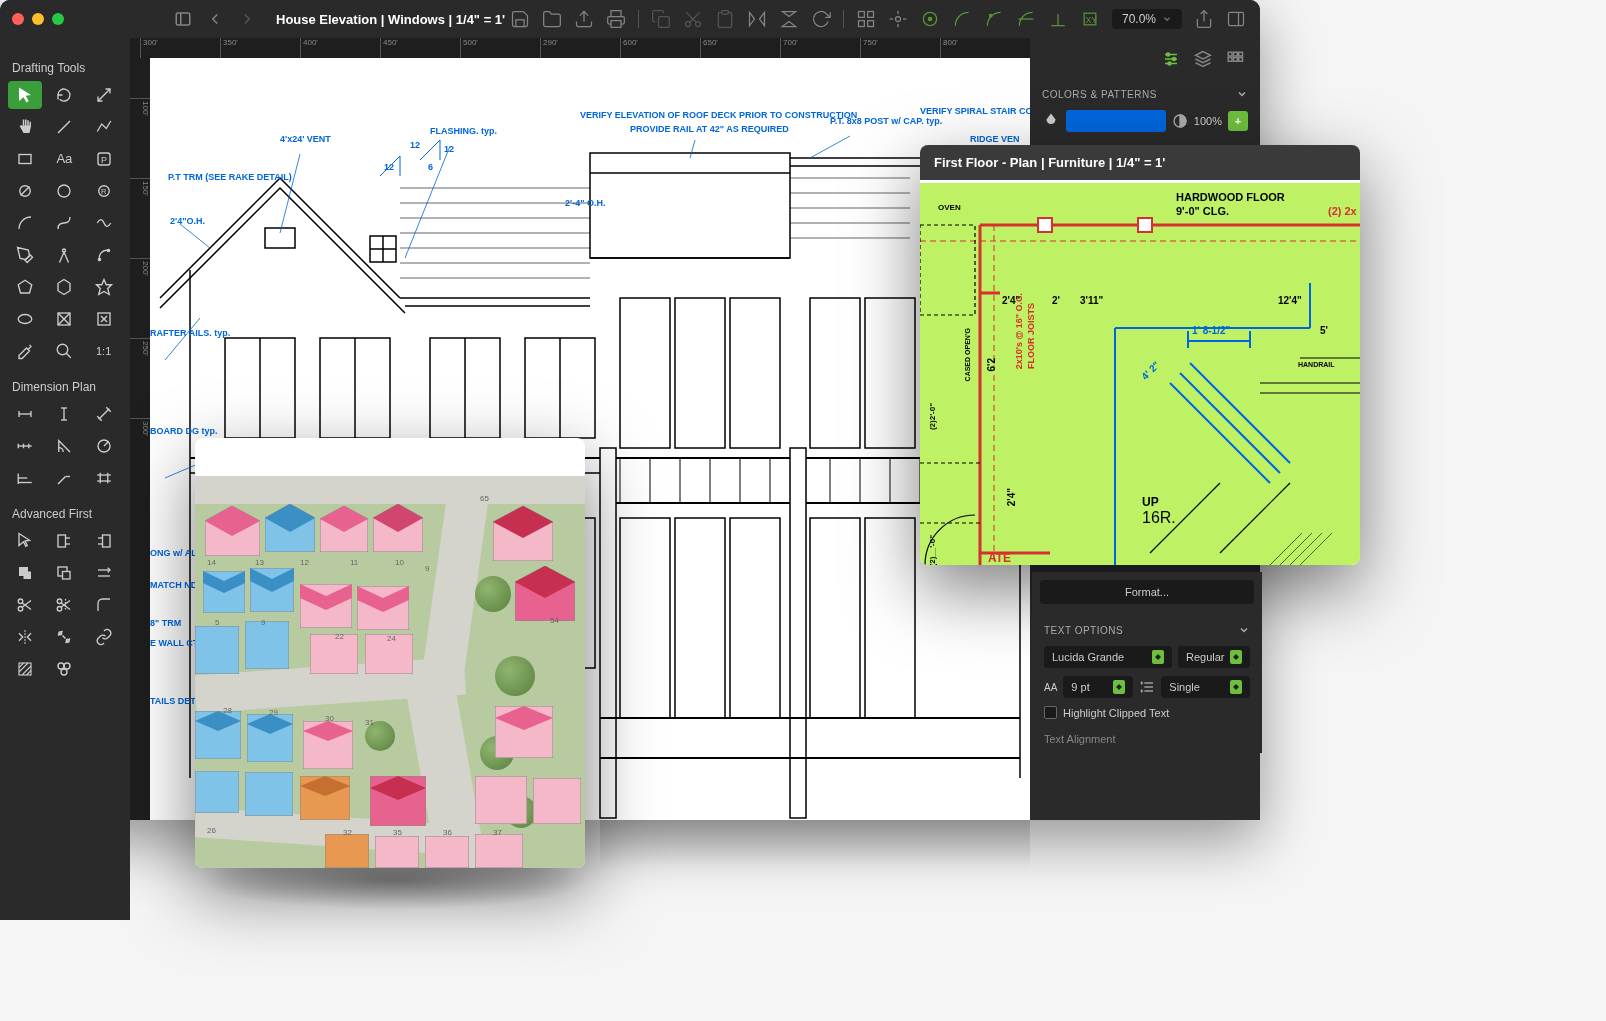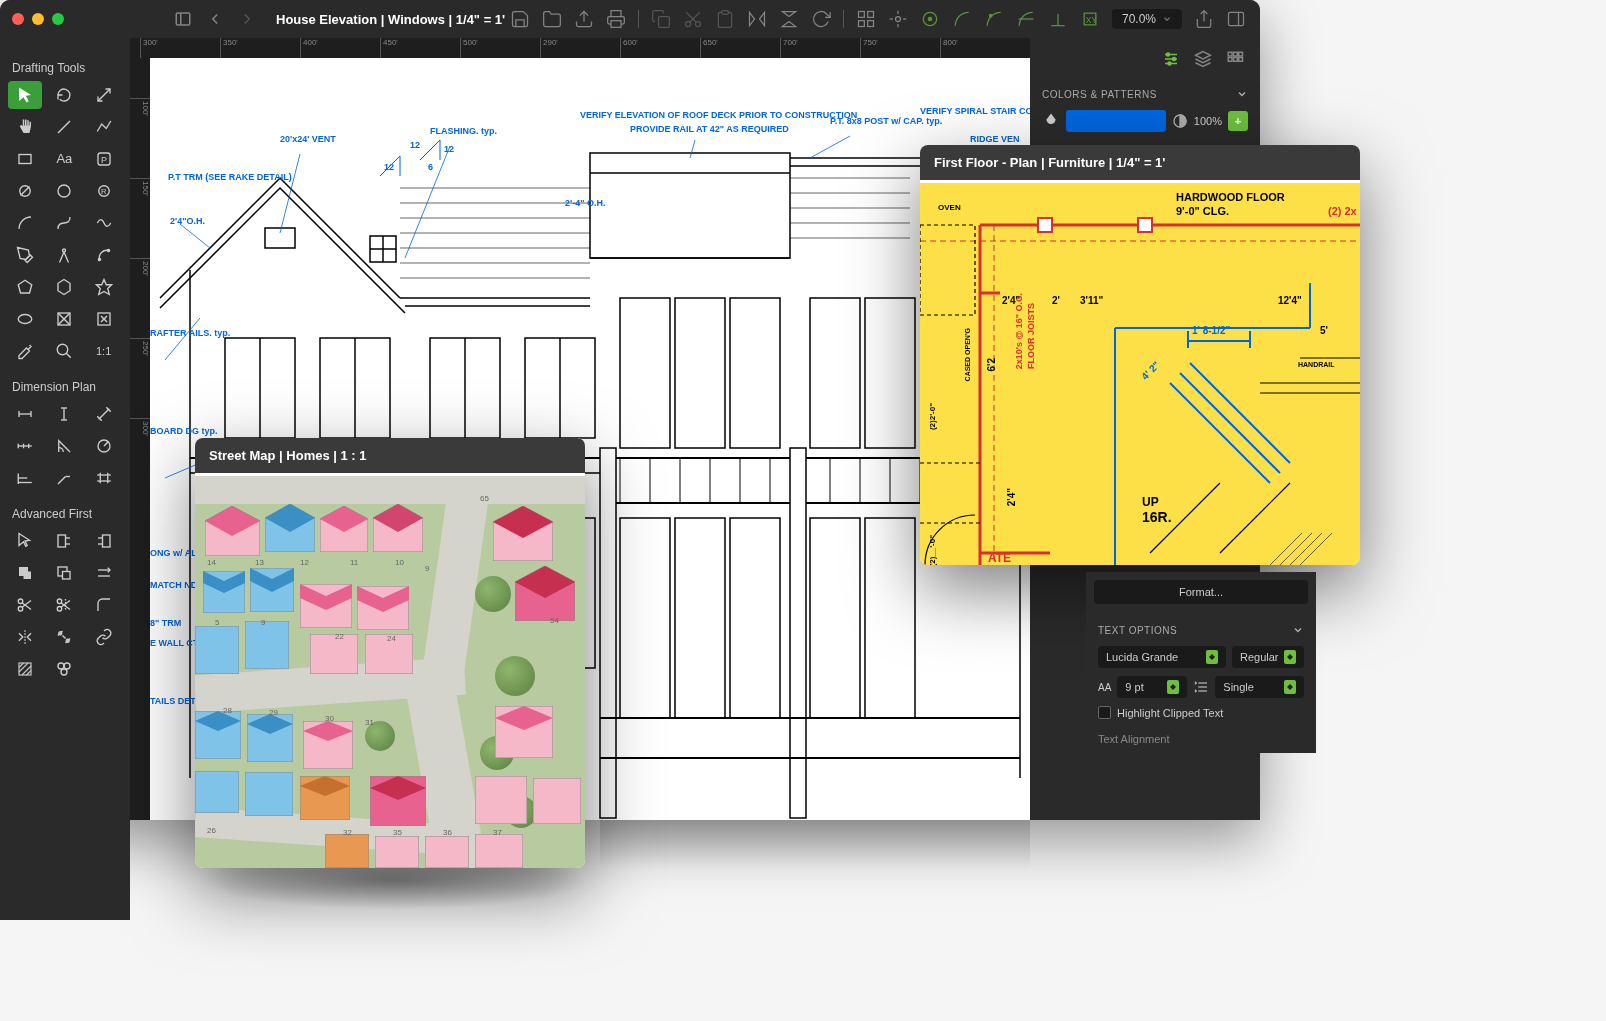--- a/index.html
+++ b/index.html
@@ -39,21 +39,21 @@
 .rp-pct{font-size:11px;color:#ccc}
 .rp-plus{width:20px;height:20px;background:#6fbf3f;border-radius:3px;display:flex;align-items:center;justify-content:center;color:#fff;font-weight:bold;cursor:pointer}
 .float-window{position:absolute;background:#fff;border-radius:8px;box-shadow:0 25px 70px rgba(0,0,0,.5);overflow:hidden}
 .fw-title{background:#3a3a3a;color:#fff;font-size:13px;font-weight:600;padding:10px 14px}
 .street-map{left:195px;top:438px;width:390px;height:430px}
 .floor-plan{left:920px;top:145px;width:440px;height:420px}
 .map-canvas{position:absolute;inset:38px 0 0 0;background:#b8cba0}
 .road{position:absolute;background:#d4d4cc}
 .house-shape{position:absolute}
 .lot-num{position:absolute;font-size:8px;color:#666;font-weight:500}
-.plan-canvas{position:absolute;inset:38px 0 0 0;background:#fde047}
+.plan-canvas{position:absolute;inset:38px 0 0 0;background:#bef264}
 .plan-text{position:absolute;color:#d63030;font-size:9px;font-weight:600}
 .plan-dim{position:absolute;color:#000;font-size:10px;font-weight:600}
 .plan-bluedim{position:absolute;color:#0066dd;font-size:10px;font-weight:600}
 .format-panel{position:absolute;right:0;top:572px;width:230px;background:#2a2a2a;color:#ccc;font-size:11px;padding:8px;z-index:20}
 .format-btn{width:100%;padding:6px;text-align:center;background:#1a1a1a;border-radius:4px;cursor:pointer}
 .select-pill{background:#1a1a1a;padding:4px 8px;border-radius:4px;display:flex;align-items:center;justify-content:space-between;flex:1}
 .pill-arrows{width:12px;height:14px;background:#6fbf3f;border-radius:2px;position:relative}
 .pill-arrows::before{content:"";position:absolute;top:1px;left:3px;border:3px solid transparent;border-bottom-color:#222}
 .pill-arrows::after{content:"";position:absolute;bottom:1px;left:3px;border:3px solid transparent;border-top-color:#222}
 .checkbox{width:13px;height:13px;border:1px solid #666;border-radius:2px;background:#1a1a1a}
@@ -632,21 +632,21 @@
         <line x1="15" y1="420" x2="50" y2="405"></line>
       </g>
 
       <g stroke="#0066dd" stroke-width="1">
         <polyline points="230 118 250 98 250 118" fill="none"></polyline>
         <polyline points="270 102 290 82 290 102" fill="none"></polyline>
       </g>
       </g>
     </svg>
 
-    <div class="blueprint-label" style="left:130px;top:76px">20'x24' VENT</div>
+    <div class="blueprint-label" style="left:130px;top:76px">4'x24' VENT</div>
     <div class="blueprint-label" style="left:280px;top:68px">FLASHING. typ.</div>
     <div class="blueprint-label" style="left:430px;top:52px">VERIFY ELEVATION OF ROOF DECK PRIOR TO CONSTRUCTION</div>
     <div class="blueprint-label" style="left:480px;top:66px">PROVIDE RAIL AT 42" AS REQUIRED</div>
     <div class="blueprint-label" style="left:680px;top:58px;text-align:right">P.T. 8x8 POST w/ CAP. typ.</div>
     <div class="blueprint-label" style="left:770px;top:48px">VERIFY SPIRAL STAIR CONSTRUCTION</div>
     <div class="blueprint-label" style="left:820px;top:76px">RIDGE VEN</div>
     <div class="blueprint-label" style="left:18px;top:114px">P.T TRM (SEE RAKE DETAIL)</div>
     <div class="blueprint-label" style="left:20px;top:158px">2'4"O.H.</div>
     <div class="blueprint-label" style="left:415px;top:140px">2'-4" O.H.</div>
     <div class="blueprint-label" style="left:260px;top:82px">12</div>
@@ -703,21 +703,21 @@
       <svg width="16" height="16" viewBox="0 0 24 24" fill="none" stroke="#aaa" stroke-width="2">
           <circle cx="12" cy="12" r="9"></circle>
           <path d="M12 3a9 9 0 010 18z" fill="#aaa"></path>
         </svg>
       <span class="rp-pct">100%</span>
       <div class="rp-plus">+</div>
     </div>
   </div>
 </div>
 
-<div class="format-panel" style="left:1086px;width:230px">
+<div class="format-panel" style="left:1032px;width:230px">
   <div class="format-btn">Format...</div>
   <div class="rp-section-title" style="margin-top:14px">
     <span>TEXT OPTIONS</span>
     <svg width="12" height="12" viewBox="0 0 24 24" fill="none" stroke="#aaa" stroke-width="3">
         <polyline points="6 9 12 15 18 9"></polyline>
       </svg>
   </div>
   <div class="rp-row">
     <div class="select-pill">
         <span>Lucida Grande</span>
@@ -807,42 +807,41 @@
 
         <path d="M 5 382 A 50 50 0 0 1 55 332"></path>
       </g>
     </svg>
     <div class="plan-text" style="left:256px;top:8px;color:#000;font-size:11px;font-weight:700">HARDWOOD FLOOR</div>
     <div class="plan-text" style="left:256px;top:22px;color:#000;font-size:11px">9'-0" CLG.</div>
     <div class="plan-text" style="left:408px;top:22px;font-size:11px">(2) 2x</div>
     <div class="plan-text" style="left:18px;top:20px;color:#000;font-size:8px">OVEN</div>
     <div class="plan-text" style="left:378px;top:178px;color:#000;font-size:7px">HANDRAIL</div>
     <div class="plan-text" style="left:222px;top:312px;color:#000;font-size:12px;font-weight:700">UP</div>
-    <div class="plan-text" style="left:222px;top:326px;color:#000;font-size:14px;font-weight:700">16R.</div>
+    <div class="plan-text" style="left:222px;top:326px;color:#000;font-size:16px;font-weight:400">16R.</div>
     <div class="plan-text" style="left:44px;top:145px;writing-mode:vertical-rl;transform:rotate(180deg);color:#000;font-size:7px">CASED OPEN'G</div>
     <div class="plan-text" style="left:94px;top:110px;writing-mode:vertical-rl;transform:rotate(180deg);font-size:9px">2x10's @ 16" O.C.</div>
     <div class="plan-text" style="left:106px;top:120px;writing-mode:vertical-rl;transform:rotate(180deg);font-size:9px">FLOOR JOISTS</div>
     <div class="plan-text" style="left:68px;top:368px;font-size:12px">ATE</div>
     
     <div class="plan-dim" style="left:82px;top:112px">2'4"</div>
     <div class="plan-dim" style="left:132px;top:112px">2'</div>
     <div class="plan-dim" style="left:160px;top:112px">3'11"</div>
     <div class="plan-dim" style="left:358px;top:112px">12'4"</div>
     <div class="plan-bluedim" style="left:272px;top:142px">1' 8-1/2"</div>
     <div class="plan-dim" style="left:400px;top:142px">5'</div>
     <div class="plan-dim" style="left:66px;top:175px;writing-mode:vertical-rl;transform:rotate(180deg)">6'2</div>
     <div class="plan-bluedim" style="left:220px;top:182px;transform:rotate(-45deg)">4' 2"</div>
     <div class="plan-dim" style="left:86px;top:305px;writing-mode:vertical-rl;transform:rotate(180deg)">2'4"</div>
     <div class="plan-dim" style="left:8px;top:220px;writing-mode:vertical-rl;transform:rotate(180deg);font-size:8px">(2)2'-0"</div>
     <div class="plan-dim" style="left:8px;top:352px;writing-mode:vertical-rl;transform:rotate(180deg);font-size:8px">(2)__'-0"</div>
   </div>
 </div>
 
 <div class="float-window street-map">
-  <div class="fw-title">Street Map | Homes | 1 : 1</div>
   <div class="map-canvas">
 
     <div class="road" style="left:0;top:0;width:100%;height:28px"></div>
     <div class="road" style="left:240px;top:0;width:42px;height:210px;transform:skewX(-8deg)"></div>
     <div class="road" style="left:0;top:190px;width:270px;height:38px;transform:rotate(-4deg)"></div>
     <div class="road" style="left:225px;top:195px;width:50px;height:200px;border-radius:0 0 0 80px;transform:skewX(10deg)"></div>
     <div class="road" style="left:0;top:340px;width:260px;height:30px;transform:rotate(4deg)"></div>
 
     <div class="tree" style="left:280px;top:100px;width:36px;height:36px"></div>
     <div class="tree" style="left:300px;top:180px;width:40px;height:40px"></div>

